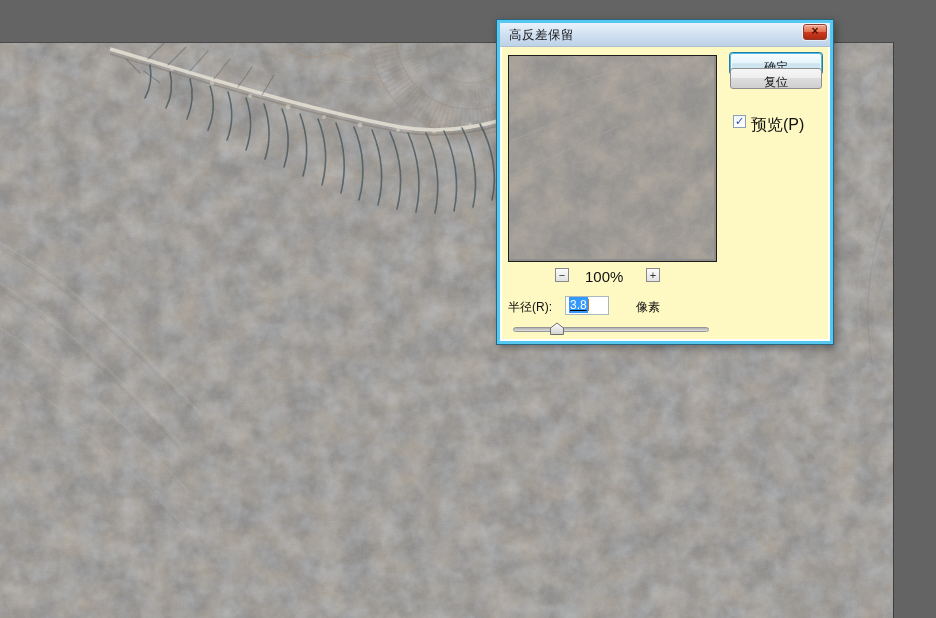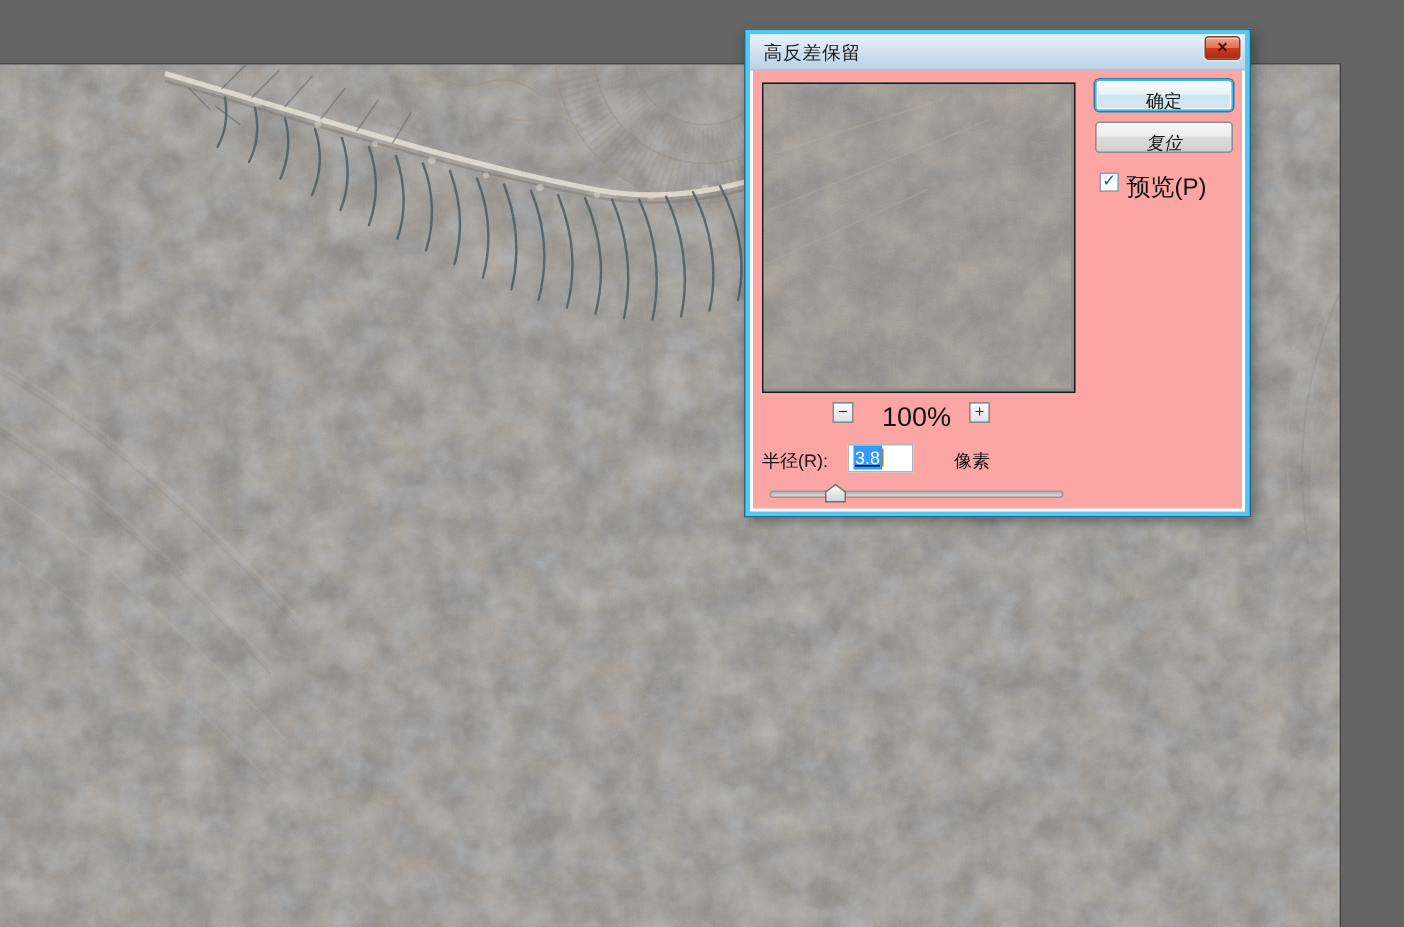--- a/index.html
+++ b/index.html
@@ -12,21 +12,21 @@
   
   .canvas{
     position:absolute;left:0;top:42px;width:894px;height:576px;
     border-top:1px solid #4a4a4a;border-right:1px solid #3e3e3e;
     box-sizing:border-box;overflow:hidden;background:#8b8987;
   }
   .canvas svg{display:block;}
   
   .dialog{
     position:absolute;left:496px;top:19px;width:338px;height:326px;
-    box-sizing:border-box;background:#fca5a5;
+    box-sizing:border-box;background:#fef9c3;
     border:1px solid #2a647f;
     box-shadow:inset 0 0 0 3px #56c7f1, inset 0 0 0 5px #fdfeff, 2px 3px 8px rgba(0,0,0,.35);
     z-index:10;
   }
   .titlebar{
     position:absolute;left:3px;top:3px;right:3px;height:23px;
     background:linear-gradient(#e9f2fb,#cfdff0 55%,#bdd2e7);
     border-bottom:1px solid #aebfd2;
   }
   .title{
@@ -49,22 +49,22 @@
   .zbtn{
     position:absolute;width:14px;height:14px;padding:0;margin:0;
     border:1px solid #8a8a8a;background:linear-gradient(#fbfbfb,#e2e2e2);
     font-size:11px;line-height:11px;color:#333;text-align:center;cursor:pointer;
     box-sizing:border-box;font-family:inherit;
   }
   .zbtn span{display:block;margin-top:0px;}
   #zoomout{left:58px;top:248px;}
   #zoomin{left:149px;top:248px;}
   .zoomlevel{
-    position:absolute;left:88px;top:248px;width:52px;text-align:center;
-    font-size:18px;color:#111;
+    position:absolute;left:88px;top:248px;width:52px;text-align:left;
+    font-size:15px;color:#111;
   }
   
   .radius-label{position:absolute;left:11px;top:279px;font-size:12px;color:#111;}
   .radius-input{
     position:absolute;left:68px;top:276px;width:44px;height:19px;box-sizing:border-box;
     background:#fff;border:1px solid #aab8c2;cursor:text;
     font-size:12px;line-height:17px;padding-left:3px;white-space:nowrap;text-decoration:underline;
   }
   .radius-input .sel{background:#3399fe;color:#fff;padding:1px 1px;}
   .radius-input .caret{display:inline-block;width:1px;height:12px;background:#b5773f;vertical-align:-2px;}
@@ -84,21 +84,21 @@
     background:linear-gradient(#f6f6f6,#eeeeee 45%,#dddddd 50%,#cfcfcf);
     font-size:12px;color:#111;text-align:center;cursor:pointer;font-family:inherit;
     padding:4px;line-height:18px;
   }
   .btn.ok{
     top:33px;
     border:1px solid #46b8e8;
     box-shadow:0 0 0 1px #2a7ea6, inset 0 0 0 1px #ffffff;
     background:linear-gradient(#f8fcfe,#e7f4fb 45%,#cde4f0 52%,#d6e9f3);
   }
-  .btn.reset{top:61px;font-style:italic;}
+  .btn.reset{top:48px;}
   
   .checkrow{position:absolute;left:236px;top:95px;height:14px;cursor:pointer;}
   .checkbox{
     position:absolute;left:0;top:0;width:13px;height:13px;box-sizing:border-box;
     background:linear-gradient(#f2f6f9,#ffffff);border:1px solid #8da0b5;
     text-align:center;
   }
   .check{font-size:11px;font-weight:bold;color:#2b4f9e;line-height:11px;display:block;}
   .cblabel{position:absolute;left:18px;top:0px;font-size:16px;color:#111;white-space:nowrap;}
 </style>

